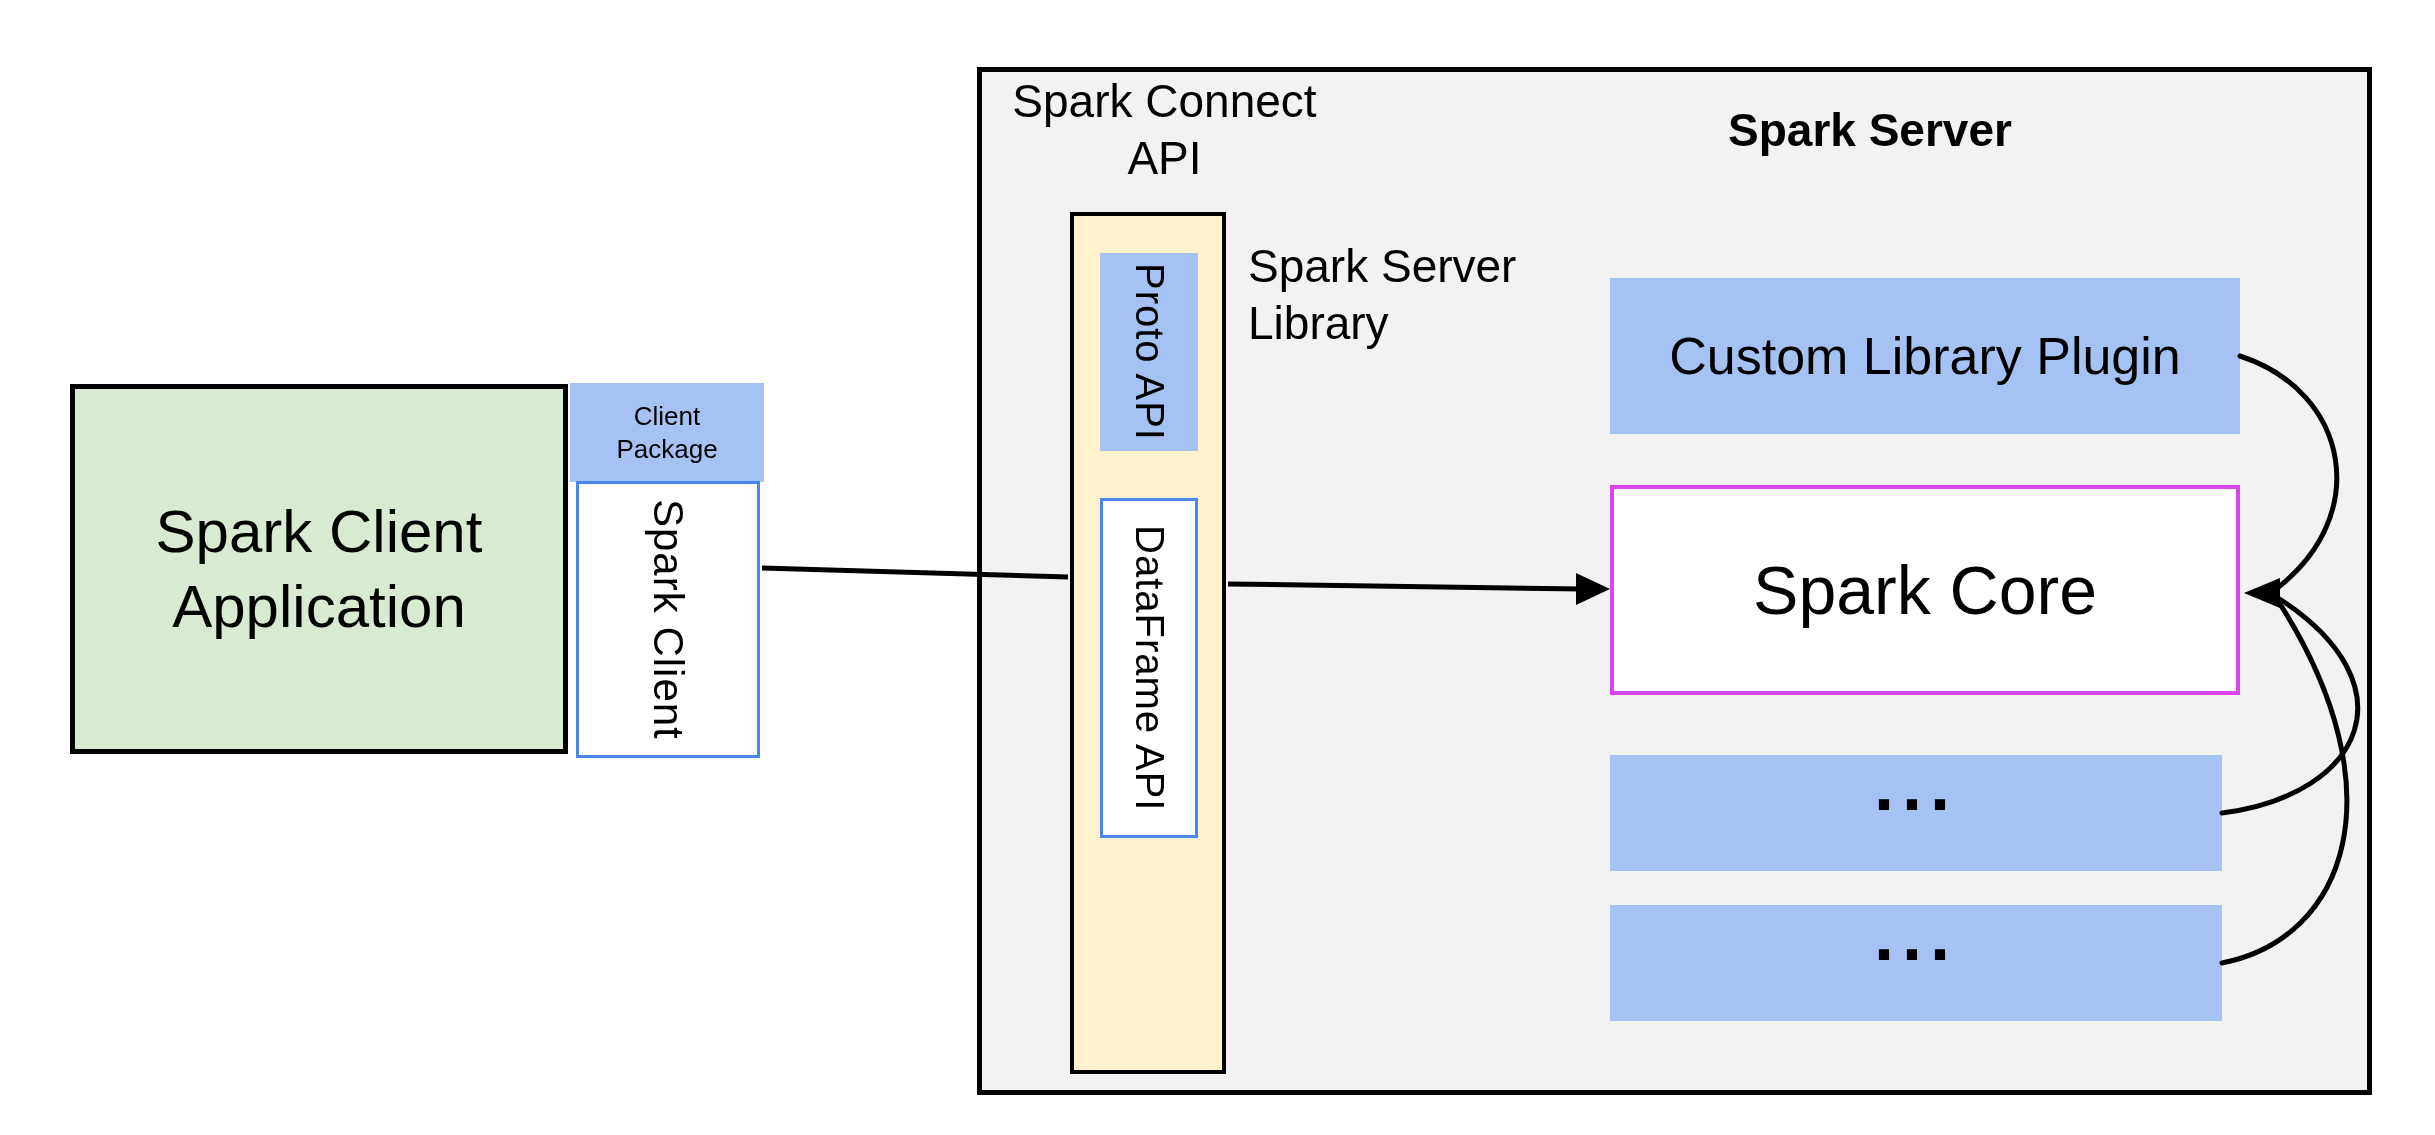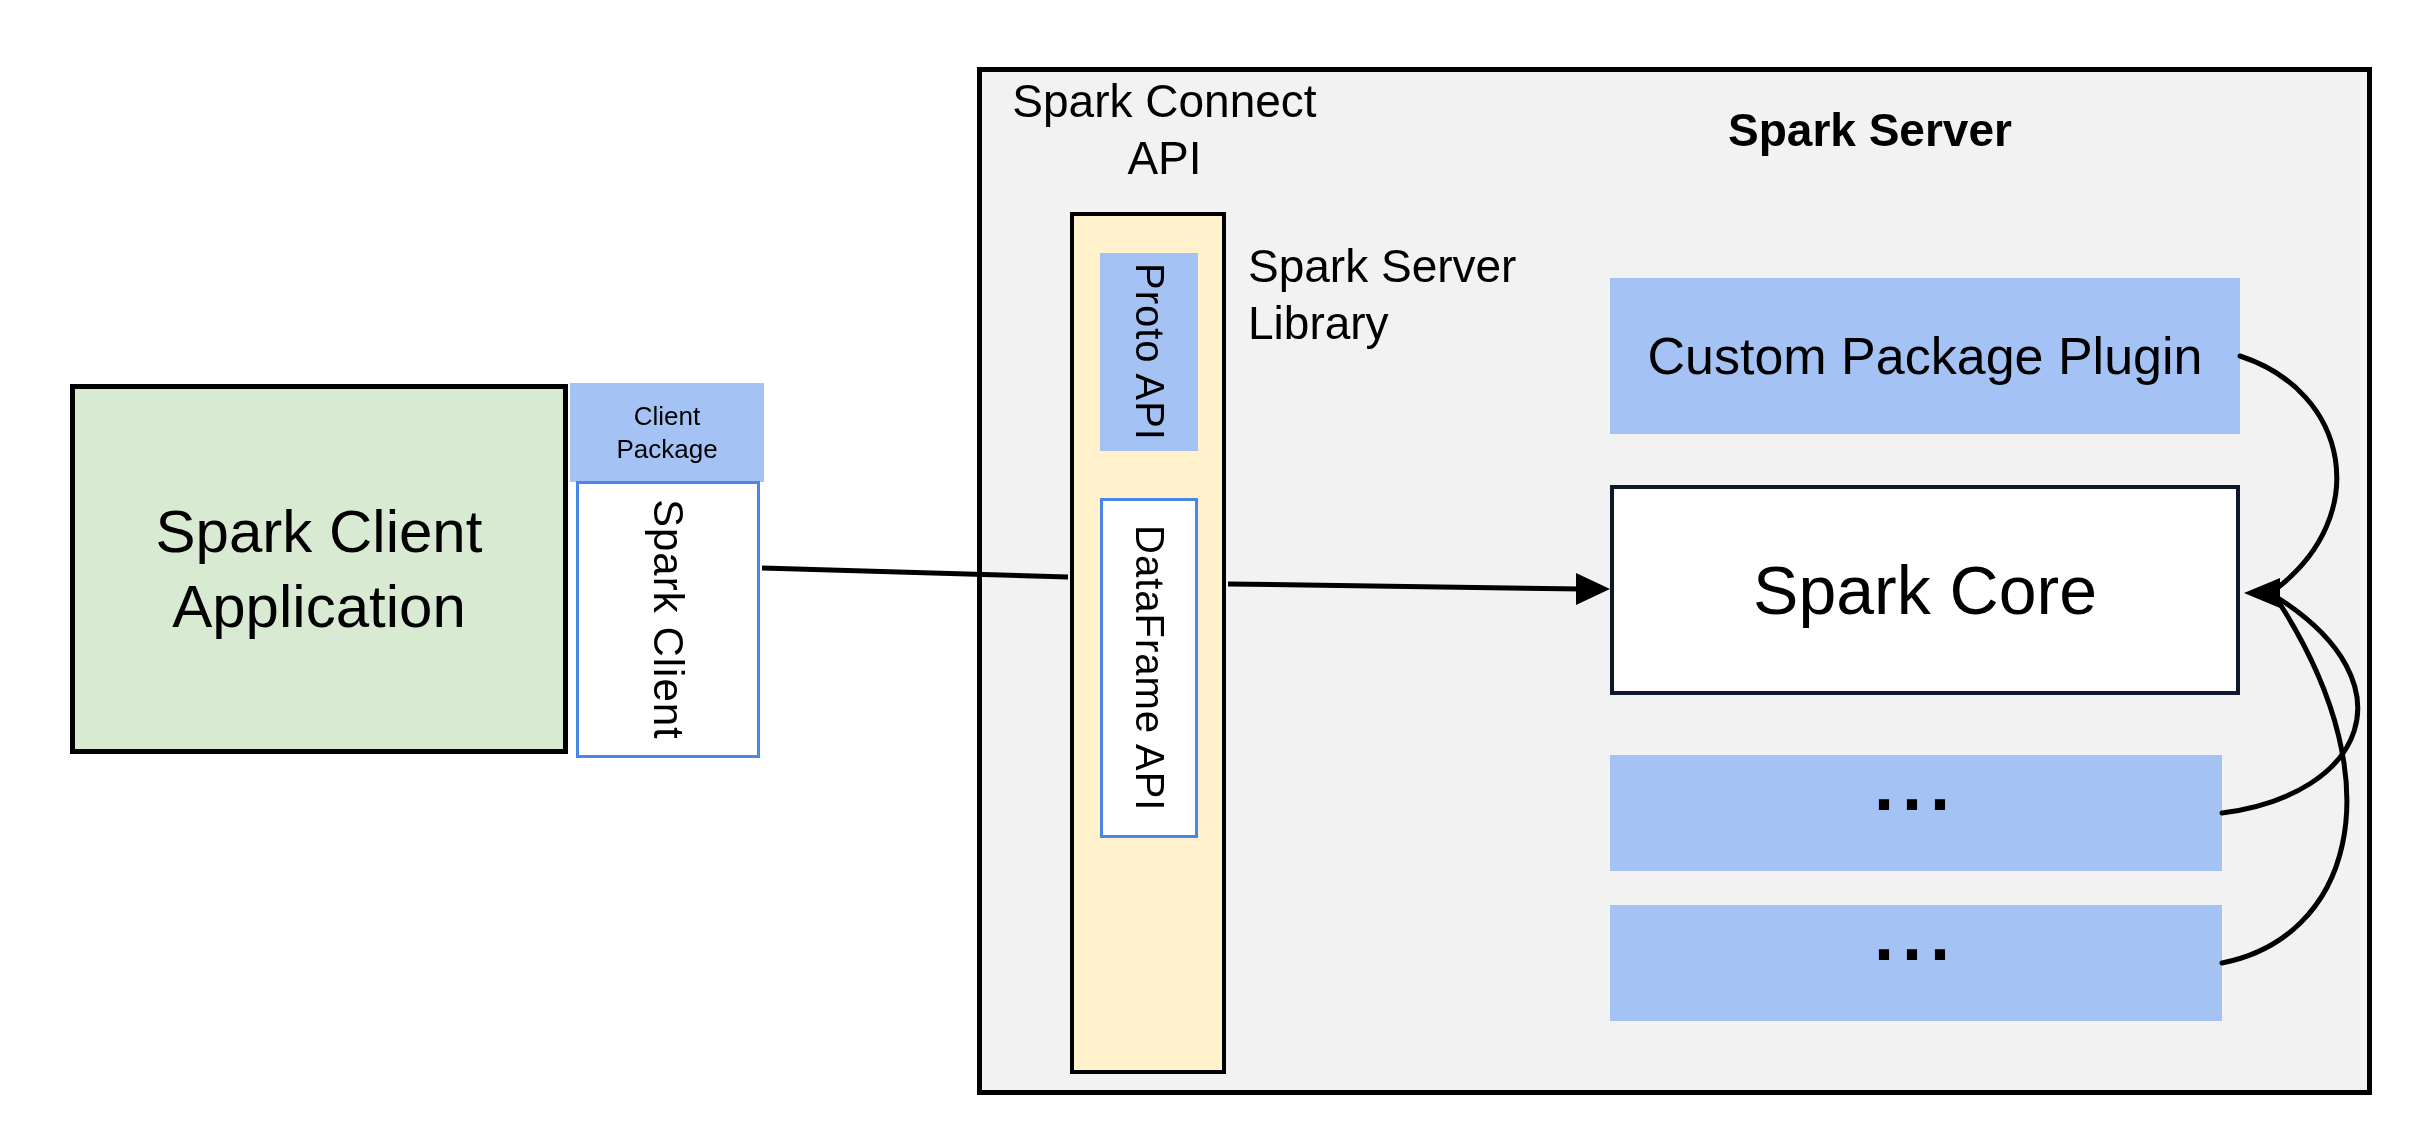--- a/index.html
+++ b/index.html
@@ -73,21 +73,21 @@
   .server-title {
     left: 1620px; top: 102px; width: 500px; height: 56px;
     font-weight: bold; font-size: 46px; z-index: 2;
   }
   .plugin-box {
     left: 1610px; top: 278px; width: 630px; height: 156px;
     background: #a4c2f4; font-size: 52px; z-index: 2;
   }
   .core-box {
     left: 1610px; top: 485px; width: 630px; height: 210px;
-    background: #ffffff; border: 4px solid #0f172a;
+    background: #ffffff; border: 4px solid #d946ef;
     font-size: 68px; z-index: 2;
   }
   .worker-box {
     background: #a4c2f4; z-index: 2;
     font-size: 72px; font-weight: bold;
   }
   .worker-1 { left: 1610px; top: 755px; width: 612px; height: 116px; }
   .worker-2 { left: 1610px; top: 905px; width: 612px; height: 116px; }
   .worker-box .dots {
     display: block;
@@ -133,21 +133,21 @@
   </div>
   <div class="box server-library-label">
     <span>Spark Server
 Library</span>
   </div>
 
   <div class="box server-title">
     <span>Spark Server</span>
   </div>
   <div class="box plugin-box">
-    <span>Custom Package Plugin</span>
+    <span>Custom Library Plugin</span>
   </div>
   <div class="box core-box">
     <span>Spark Core</span>
   </div>
   <div class="box worker-box worker-1">
     <span class="dots">...</span>
   </div>
   <div class="box worker-box worker-2">
     <span class="dots">...</span>
   </div>

